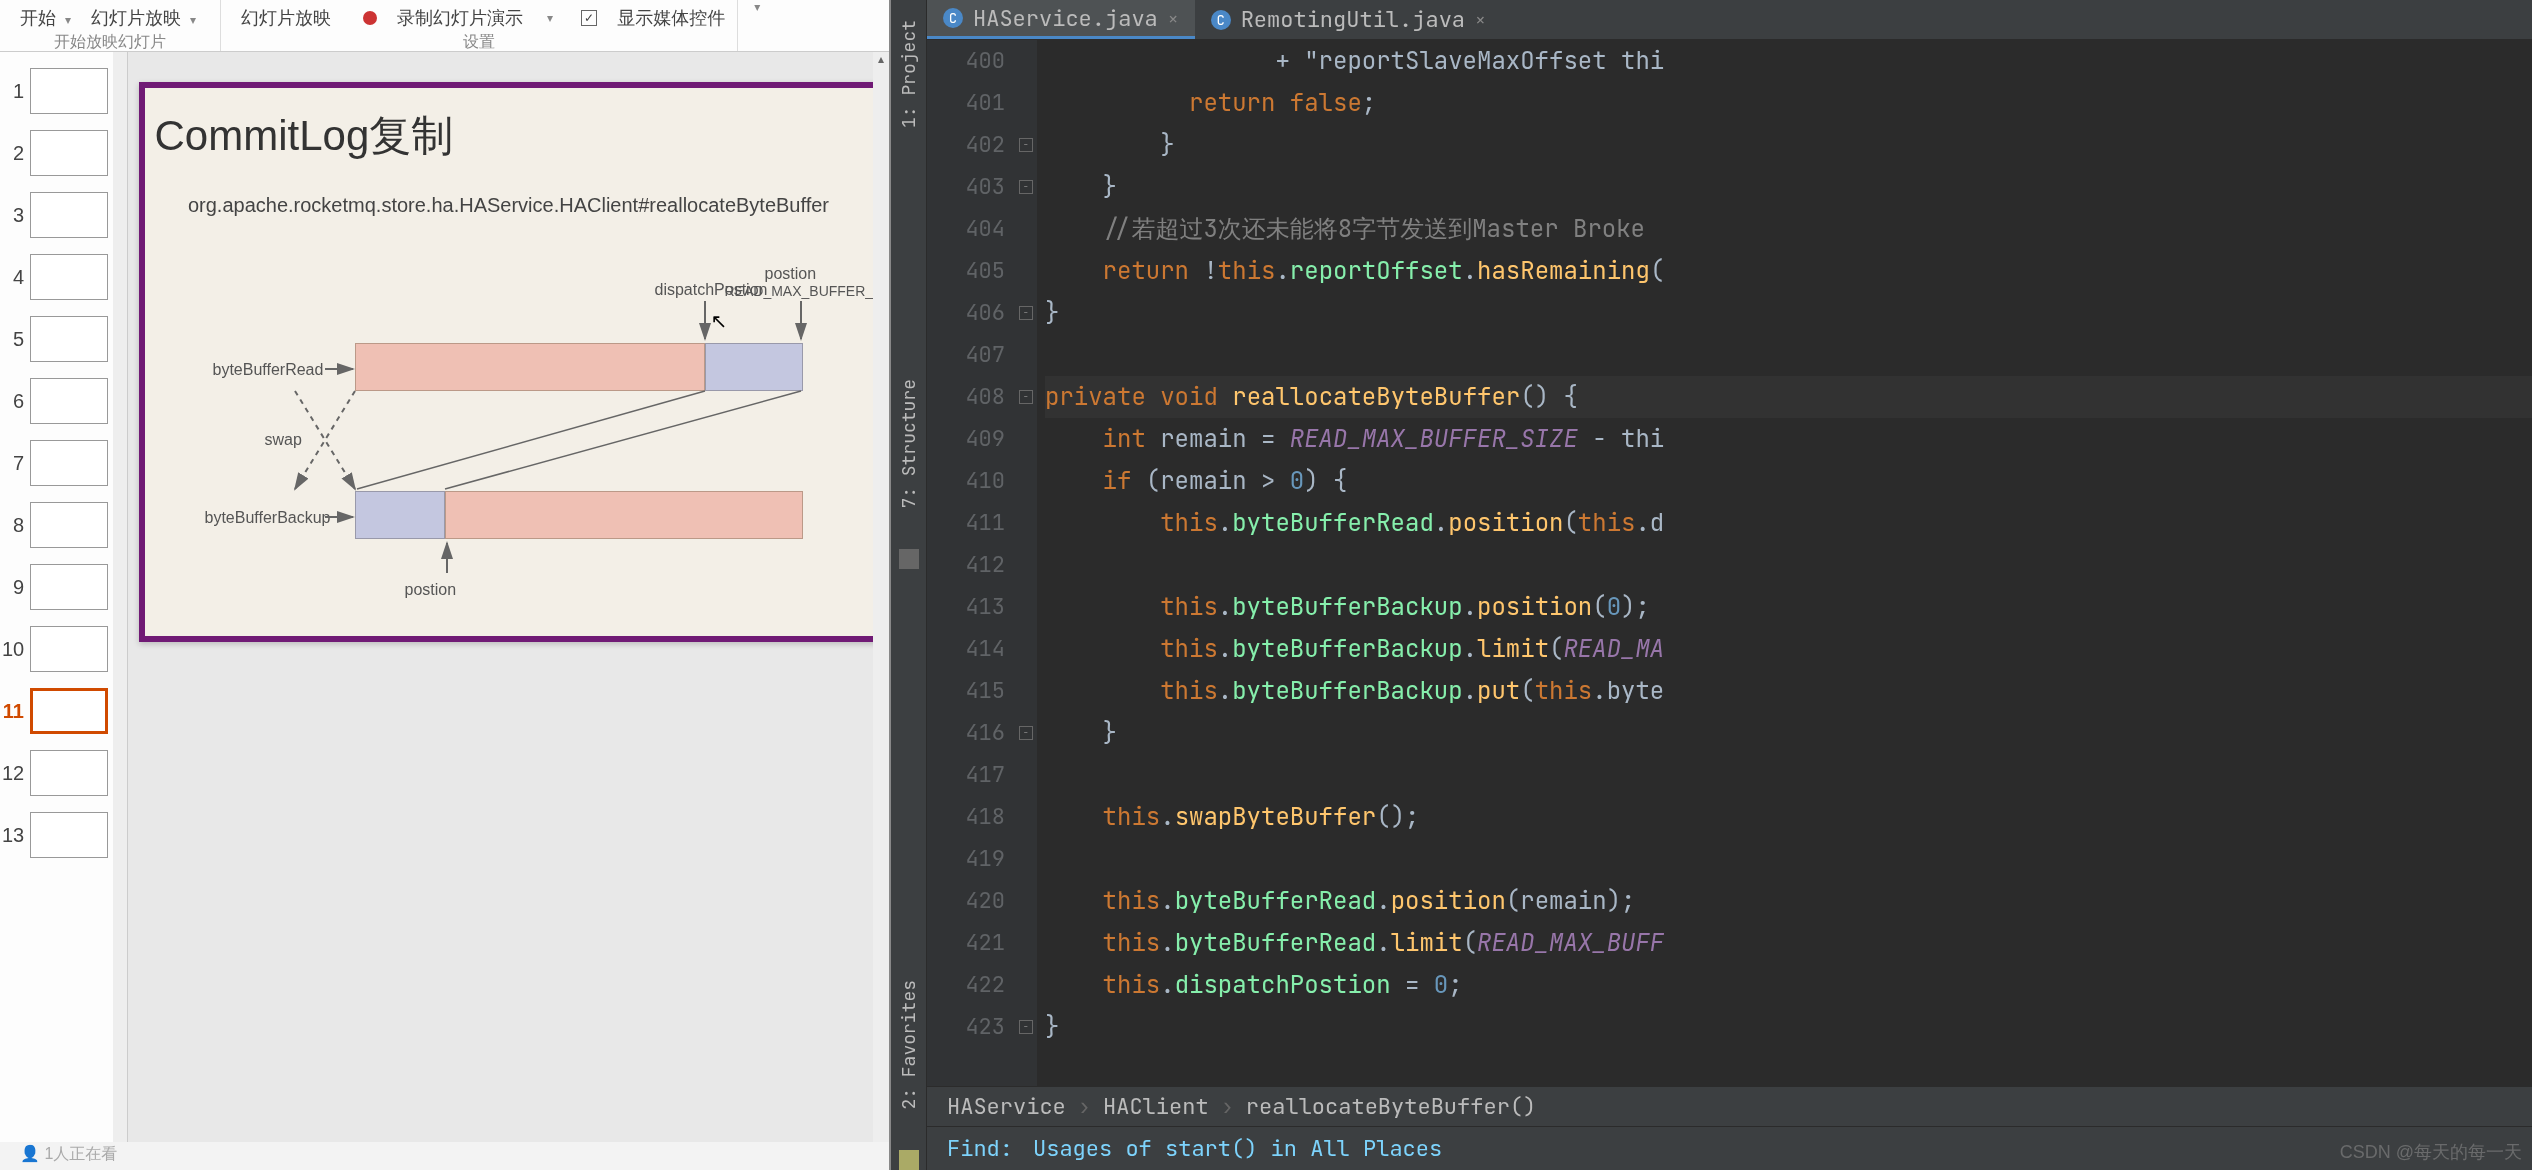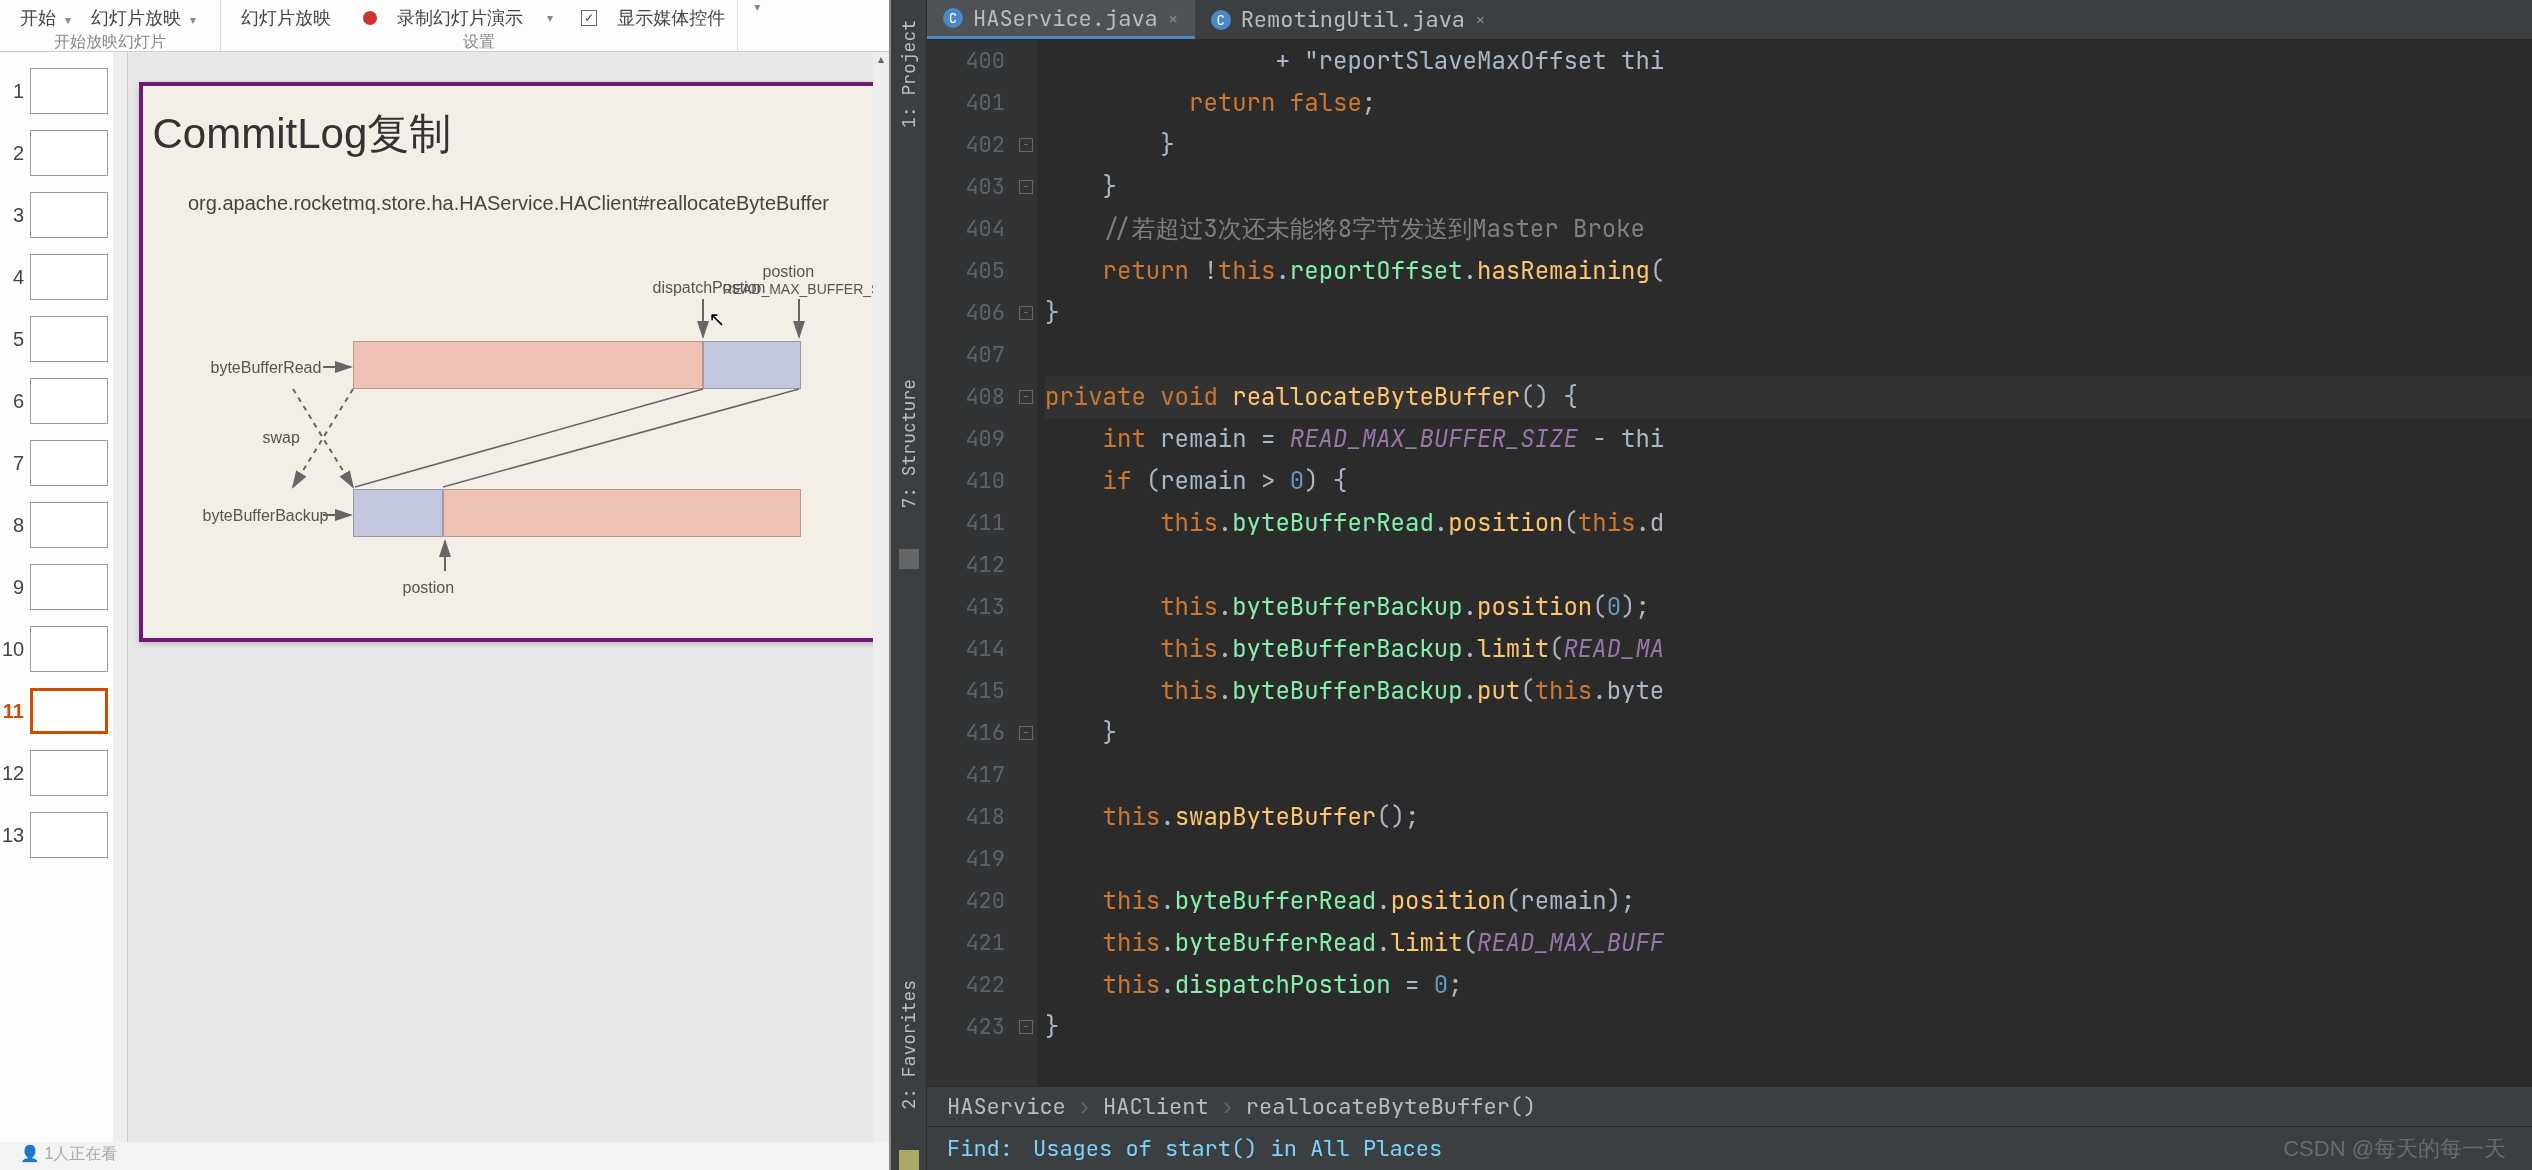--- a/index.html
+++ b/index.html
@@ -21,21 +21,21 @@
 .thumbs-scroll { position: absolute; right: 0; top: 0; width: 14px; background: #eee; height: 100%; }
 .thumb-row { display: flex; align-items: center; gap: 6px; padding: 8px 4px 8px 2px; }
 .thumb-num { width: 22px; text-align: right; font-size: 20px; color: #444; }
 .thumb-num.active { color: #d04a00; font-weight: bold; }
 .thumb-img { width: 78px; height: 46px; border: 1px solid #999; background: #fff; font-size: 6px; overflow: hidden; }
 .thumb-img.active { border: 3px solid #d04a00; }
 
 .slide-area { flex: 1; background: #e8e8e8; display: flex; align-items: flex-start; justify-content: center; padding: 30px 10px; position: relative; }
 .slide-scroll { position: absolute; right: 0; top: 0; width: 16px; background: #eee; height: 100%; }
 .slide-scroll .up { position: absolute; top: 0; width: 100%; height: 16px; text-align: center; font-size: 12px; color: #666; }
-.slide { width: 740px; height: 560px; background: #f3efe7; border: 4px solid #701a75; box-shadow: 0 2px 6px rgba(0,0,0,0.2); padding: 20px; position: relative; }
+.slide { width: 740px; height: 560px; background: #f3efe7; border: 6px solid #701a75; box-shadow: 0 2px 6px rgba(0,0,0,0.2); padding: 20px; position: relative; }
 .slide-title { font-size: 42px; color: #333; font-weight: 400; margin-bottom: 30px; margin-left: -10px; }
 .slide-sub { font-size: 20px; color: #444; text-align: center; margin-bottom: 44px; }
 .diagram { position: relative; width: 700px; height: 360px; margin: 0 auto; }
 .dlabel { position: absolute; font-size: 16px; color: #555; text-align: center; }
 .dbar { position: absolute; height: 48px; border: 1px solid #7a6; }
 .bar-pink { background: #efc0b4; border-color: #b98; }
 .bar-blue { background: #c4c7e0; border-color: #99a; }
 .arrow-svg { position: absolute; top: 0; left: 0; width: 100%; height: 100%; pointer-events: none; }
 .cursor { position: absolute; font-size: 20px; }
 .status { height: 28px; background: #f3f3f3; font-size: 16px; color: #aaa; padding: 2px 20px; }
@@ -63,21 +63,21 @@
 .kw { color: #cc7832; }
 .num { color: #6897bb; }
 .com { color: #808080; }
 .fld { color: #86efac; }
 .cst { color: #9876aa; font-style: italic; }
 .mth { color: #ffc66d; }
 
 .breadcrumb { height: 40px; background: #3c3f41; border-top: 1px solid #2b2b2b; display: flex; align-items: center; padding: 0 20px; font-size: 22px; color: #bbb; gap: 12px; }
 .crumb-sep { color: #666; }
 .find-bar { height: 44px; background: #3c3f41; border-top: 1px solid #2b2b2b; display: flex; align-items: center; padding: 0 20px; font-size: 22px; color: #7dd3fc; gap: 20px; }
-.watermark { position: fixed; right: 26px; bottom: 6px; font-size: 22px; color: #888; opacity: 0.6; }
+.watermark { position: fixed; right: 10px; bottom: 6px; font-size: 18px; color: #888; opacity: 0.6; }
 </style>
 </head>
 <body>
 
 <div class="ppt">
   <div class="ribbon">
     <div class="ribbon-group">
       <div style="display:flex; padding-top:4px;">
         <div class="ribbon-btn"><span>开始</span> <span class="drop">▾</span></div>
         <div class="ribbon-btn"><span>幻灯片放映</span> <span class="drop">▾</span></div>

